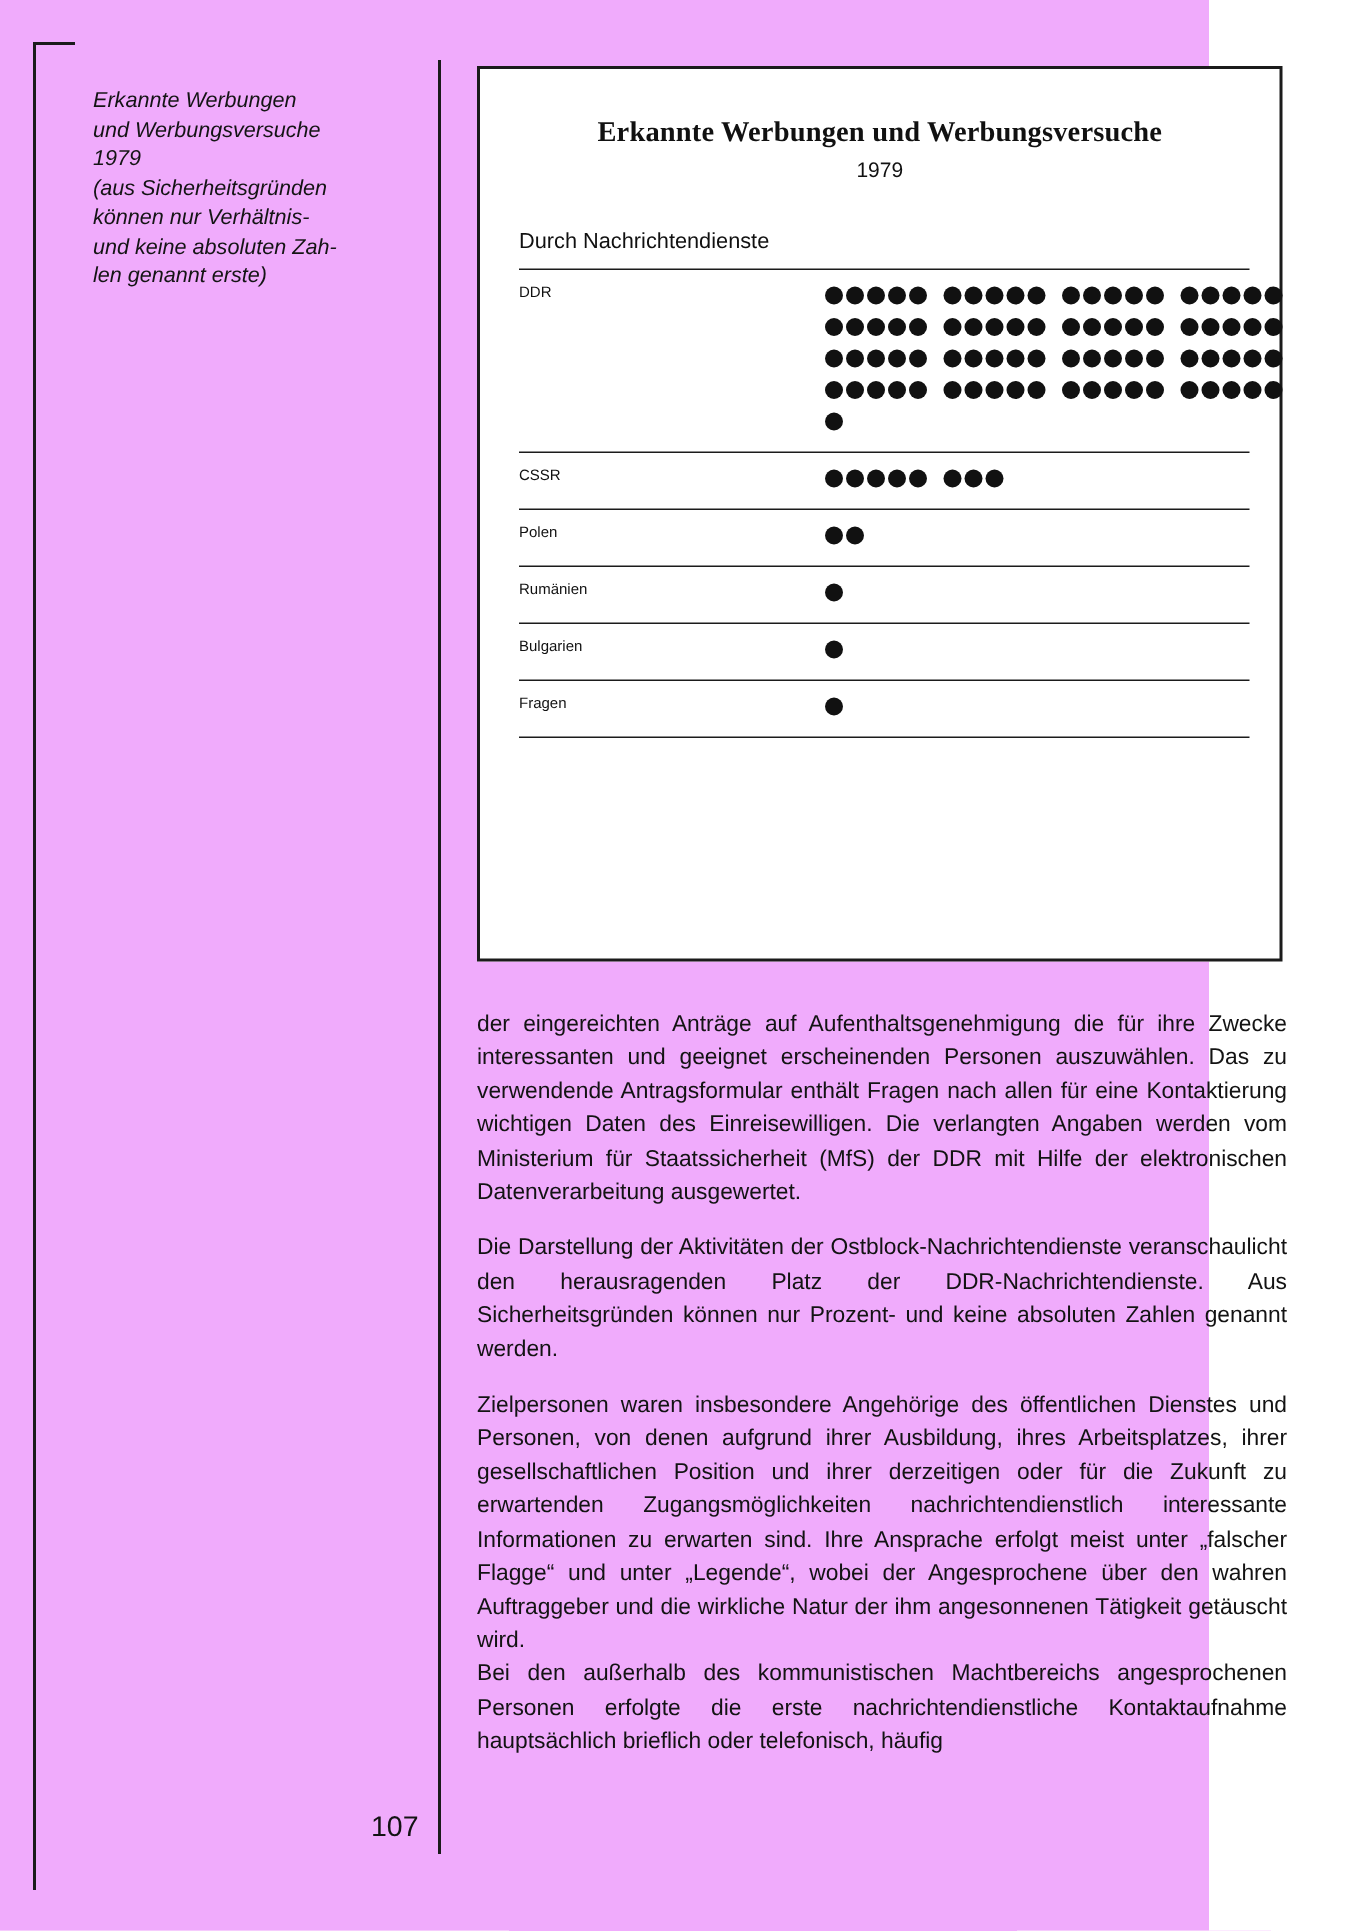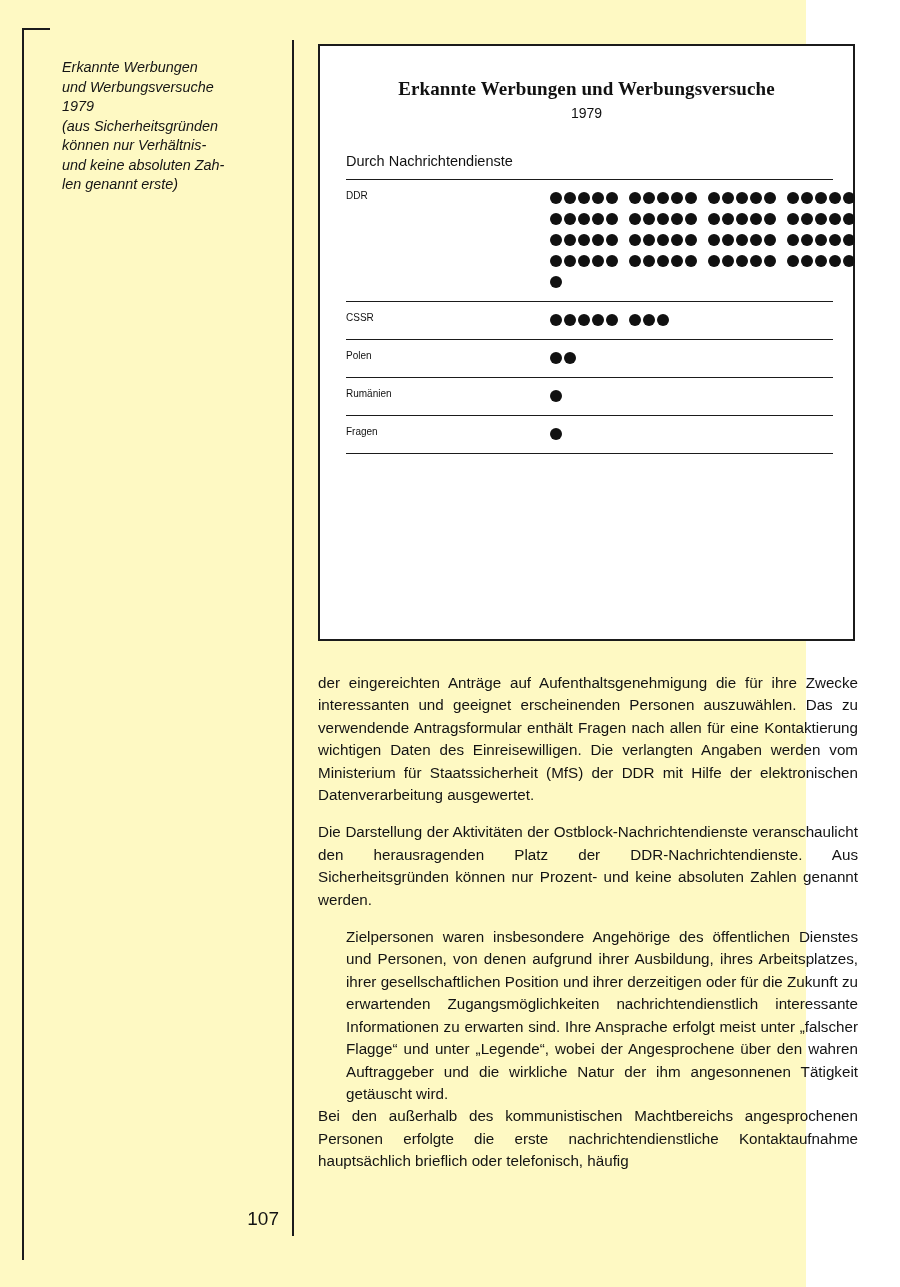--- a/index.html
+++ b/index.html
@@ -14,21 +14,21 @@
     font-family: "Liberation Sans", sans-serif;
     color: #111111;
     overflow: hidden;
   }
 
   .page {
     position: absolute;
     left: 0; top: 0;
     width: 806px;
     height: 1287px;
-    background: #fef9c3;
+    background: #f0abfc;
   }
 
   
   .frame-left {
     position: absolute;
     left: 22px;
     top: 28px;
     width: 2px;
     height: 1232px;
     background: #1b1b1b;
@@ -145,21 +145,21 @@
     position: absolute;
     left: 318px;
     top: 672px;
     width: 540px;
     font-size: 15.2px;
     line-height: 22.4px;
     text-align: justify;
     color: #131313;
   }
   .body-text p { margin: 0 0 15px 0; }
-  .body-text p.tight { margin-bottom: 0; margin-left: 28px; }
+  .body-text p.tight { margin-bottom: 0; }
 
   .page-number {
     position: absolute;
     left: 243px;
     top: 1208px;
     width: 36px;
     text-align: right;
     font-size: 19px;
     color: #131313;
   }
@@ -211,20 +211,26 @@
             <div class="dotrow"><span class="dot"></span><span class="dot"></span></div>
           </div>
         </div>
         <div class="rowline" style="height: 37px;">
           <div class="row-label">Rumänien</div>
           <div class="dots">
             <div class="dotrow"><span class="dot"></span></div>
           </div>
         </div>
         <div class="rowline" style="height: 37px;">
+          <div class="row-label">Bulgarien</div>
+          <div class="dots">
+            <div class="dotrow"><span class="dot"></span></div>
+          </div>
+        </div>
+        <div class="rowline" style="height: 37px;">
           <div class="row-label">Fragen</div>
           <div class="dots">
             <div class="dotrow"><span class="dot"></span></div>
           </div>
         </div>
       </div>
   </div>
 
   <div class="body-text">
     <p>der eingereichten Anträge auf Aufenthaltsgenehmigung die für ihre Zwecke interessanten und geeignet erscheinenden Personen auszuwählen. Das zu verwendende Antragsformular enthält Fragen nach allen für eine Kontaktierung wichtigen Daten des Einreisewilligen. Die verlangten Angaben werden vom Ministerium für Staatssicherheit (MfS) der DDR mit Hilfe der elektronischen Datenverarbeitung ausgewertet.</p>

